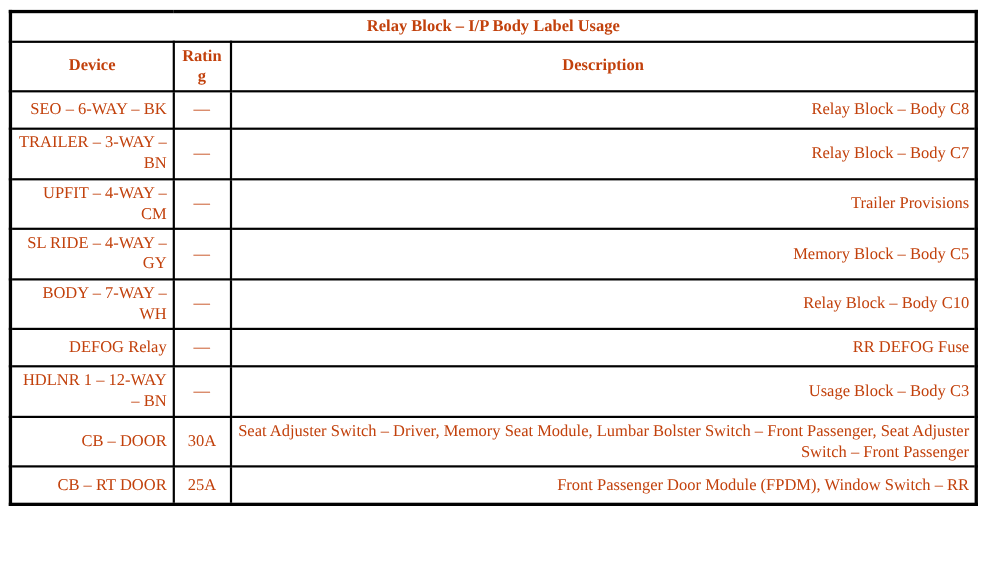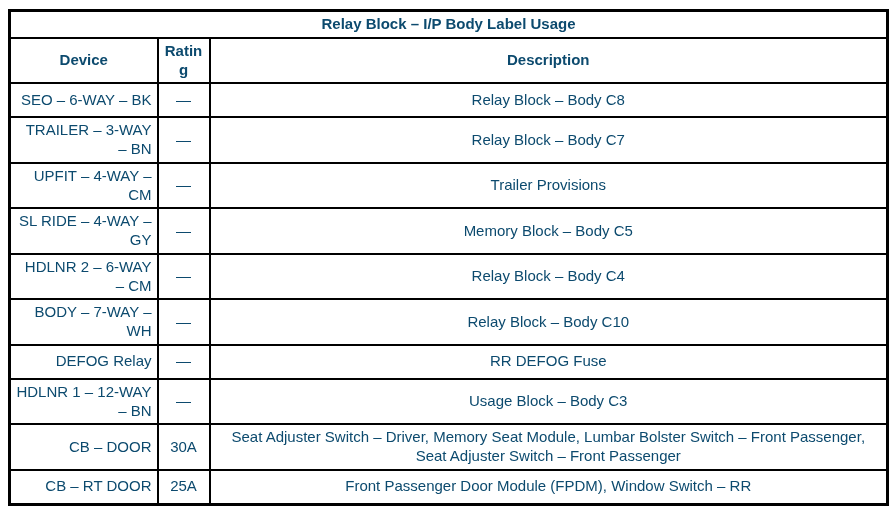--- a/index.html
+++ b/index.html
@@ -22,25 +22,26 @@
     border-collapse: collapse;
     table-layout: fixed;
     width: 878px;
     border: 3px solid #000;
     background: #ffffff;
   }
   table.relay-table th,
   table.relay-table td {
     border: 2px solid #000;
     font-size: 15px;
-    color: #0c4a6e;
+    color: #c2410c;
     padding: 3px 5px;
     vertical-align: middle;
     line-height: 1.25;
     overflow-wrap: break-word;
+    font-family: Liberation Serif, serif;
   }
   .title-cell {
     font-weight: bold;
     text-align: center;
     font-size: 15px;
     padding: 3px 4px;
   }
   .header-cell {
     font-weight: bold;
     text-align: center;
@@ -50,21 +51,21 @@
   col.col-rating { width: 52px; }
   col.col-description { width: 678px; }
   td.device-cell {
     text-align: right;
     height: 26px;
   }
   td.rating-cell {
     text-align: center;
   }
   td.description-cell {
-    text-align: center;
+    text-align: right;
   }
 </style>
 </head>
 <body>
 
 <div class="page">
   <table class="relay-table">
     <colgroup>
       <col class="col-device">
       <col class="col-rating">
@@ -95,25 +96,20 @@
           <td class="device-cell">UPFIT – 4-WAY – CM</td>
           <td class="rating-cell">—</td>
           <td class="description-cell">Trailer Provisions</td>
         </tr>
         <tr>
           <td class="device-cell">SL RIDE – 4-WAY – GY</td>
           <td class="rating-cell">—</td>
           <td class="description-cell">Memory Block – Body C5</td>
         </tr>
         <tr>
-          <td class="device-cell">HDLNR 2 – 6-WAY – CM</td>
-          <td class="rating-cell">—</td>
-          <td class="description-cell">Relay Block – Body C4</td>
-        </tr>
-        <tr>
           <td class="device-cell">BODY – 7-WAY – WH</td>
           <td class="rating-cell">—</td>
           <td class="description-cell">Relay Block – Body C10</td>
         </tr>
         <tr>
           <td class="device-cell">DEFOG Relay</td>
           <td class="rating-cell">—</td>
           <td class="description-cell">RR DEFOG Fuse</td>
         </tr>
         <tr>

